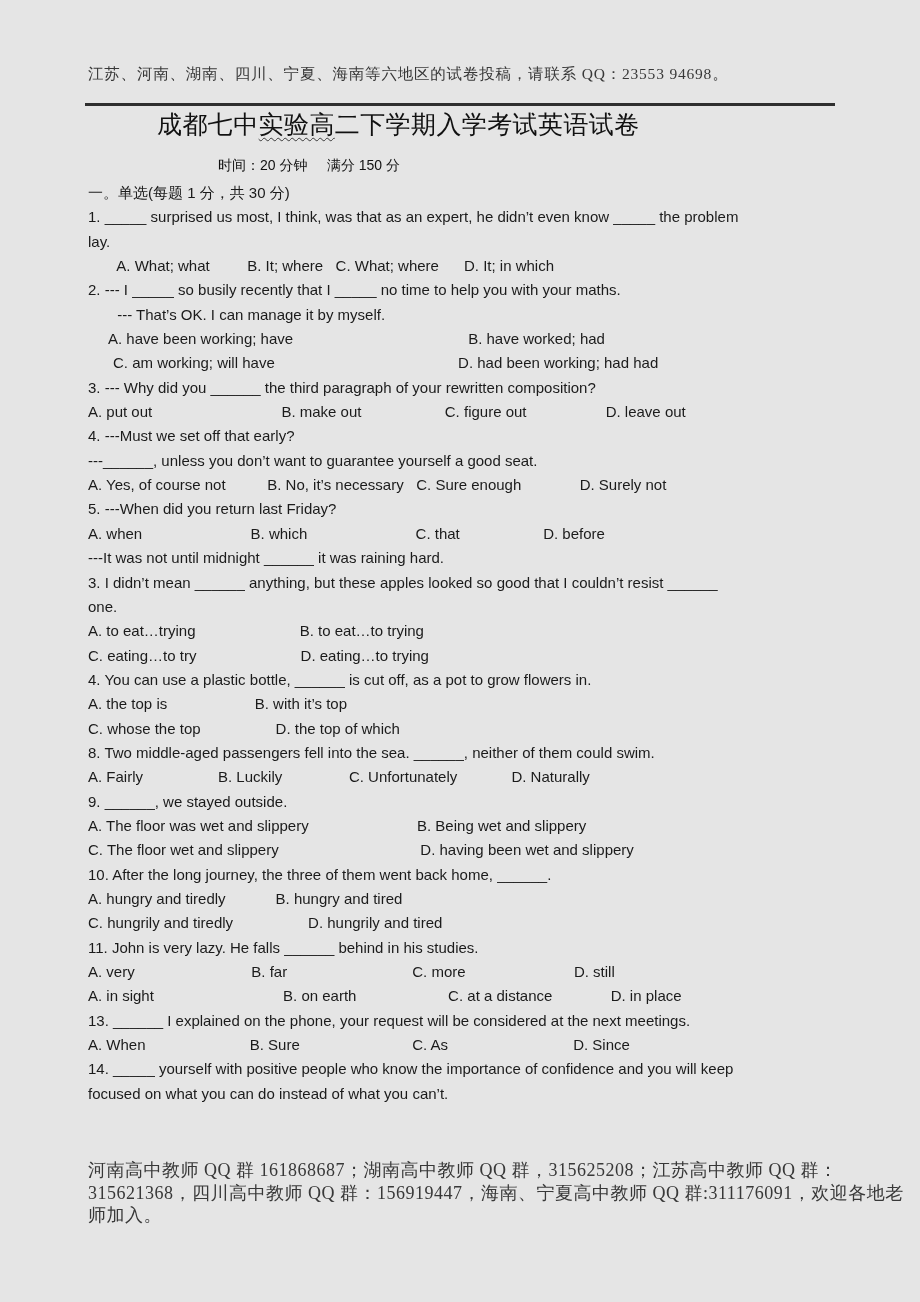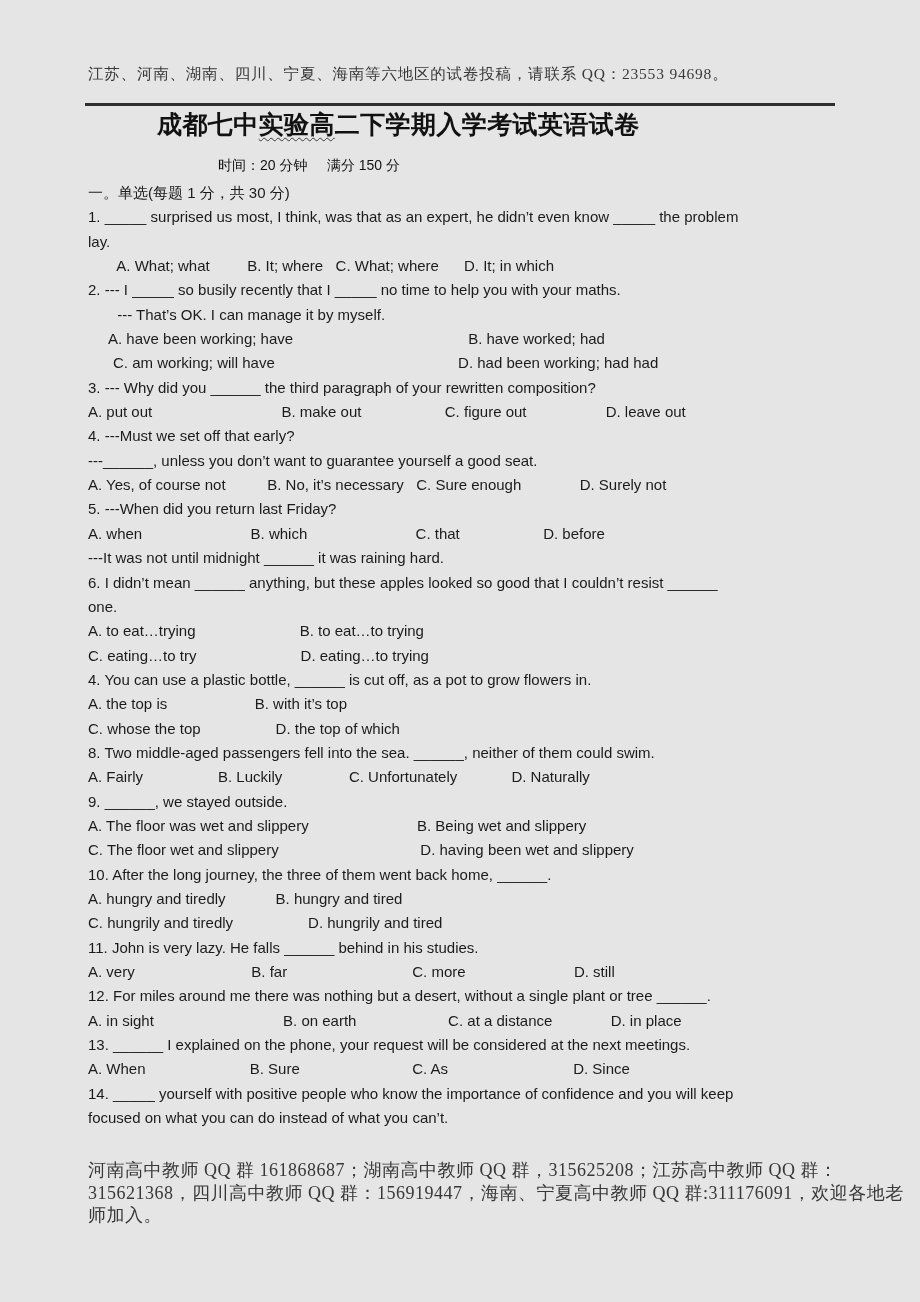--- a/index.html
+++ b/index.html
@@ -30,21 +30,21 @@
     width:750px;
     height:2.5px;
     background:#2f2f2f;
   }
   .title{
     position:absolute;
     left:157px;
     top:108px;
     font-family:"Liberation Serif", serif;
     font-size:25px;
-    font-weight:700;
+    font-weight:400;
     letter-spacing:0.4px;
     color:#111111;
     white-space:pre;
   }
   .title .wavy{
     text-decoration:underline;
     text-decoration-style:wavy;
     text-decoration-color:#3a3a3a;
     text-decoration-thickness:1px;
     text-underline-offset:4px;
@@ -110,38 +110,37 @@
       <div class="line">     A. have been working; have                                          B. have worked; had</div>
       <div class="line">      C. am working; will have                                            D. had been working; had had</div>
       <div class="line">3. --- Why did you ______ the third paragraph of your rewritten composition?</div>
       <div class="line">A. put out                               B. make out                    C. figure out                   D. leave out</div>
       <div class="line">4. ---Must we set off that early?</div>
       <div class="line">---______, unless you don’t want to guarantee yourself a good seat.</div>
       <div class="line">A. Yes, of course not          B. No, it’s necessary   C. Sure enough              D. Surely not</div>
       <div class="line">5. ---When did you return last Friday?</div>
       <div class="line">A. when                          B. which                          C. that                    D. before</div>
       <div class="line">---It was not until midnight ______ it was raining hard.</div>
-      <div class="line">6. I didn’t mean ______ anything, but these apples looked so good that I couldn’t resist ______</div>
+      <div class="line">3. I didn’t mean ______ anything, but these apples looked so good that I couldn’t resist ______</div>
       <div class="line">one.</div>
       <div class="line">A. to eat…trying                         B. to eat…to trying</div>
       <div class="line">C. eating…to try                         D. eating…to trying</div>
       <div class="line">4. You can use a plastic bottle, ______ is cut off, as a pot to grow flowers in.</div>
       <div class="line">A. the top is                     B. with it’s top</div>
       <div class="line">C. whose the top                  D. the top of which</div>
       <div class="line">8. Two middle-aged passengers fell into the sea. ______, neither of them could swim.</div>
       <div class="line">A. Fairly                  B. Luckily                C. Unfortunately             D. Naturally</div>
       <div class="line">9. ______, we stayed outside.</div>
       <div class="line">A. The floor was wet and slippery                          B. Being wet and slippery</div>
       <div class="line">C. The floor wet and slippery                                  D. having been wet and slippery</div>
       <div class="line">10. After the long journey, the three of them went back home, ______.</div>
       <div class="line">A. hungry and tiredly            B. hungry and tired</div>
       <div class="line">C. hungrily and tiredly                  D. hungrily and tired</div>
       <div class="line">11. John is very lazy. He falls ______ behind in his studies.</div>
       <div class="line">A. very                            B. far                              C. more                          D. still</div>
-      <div class="line">12. For miles around me there was nothing but a desert, without a single plant or tree ______.</div>
       <div class="line">A. in sight                               B. on earth                      C. at a distance              D. in place</div>
       <div class="line">13. ______ I explained on the phone, your request will be considered at the next meetings.</div>
       <div class="line">A. When                         B. Sure                           C. As                              D. Since</div>
       <div class="line">14. _____ yourself with positive people who know the importance of confidence and you will keep</div>
       <div class="line">focused on what you can do instead of what you can’t.</div>
     </div>
 
   <div class="footer">
 
   <div class="fline">河南高中教师 QQ 群 161868687；湖南高中教师 QQ 群，315625208；江苏高中教师 QQ 群：</div>

